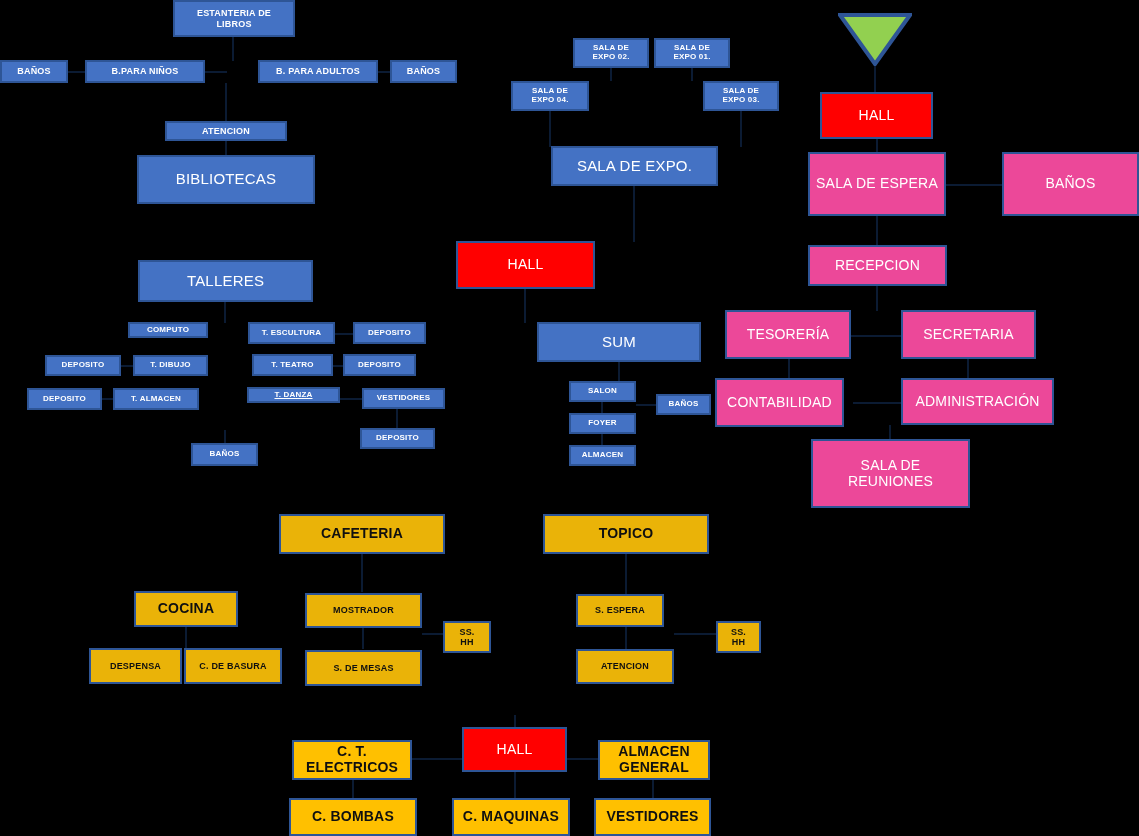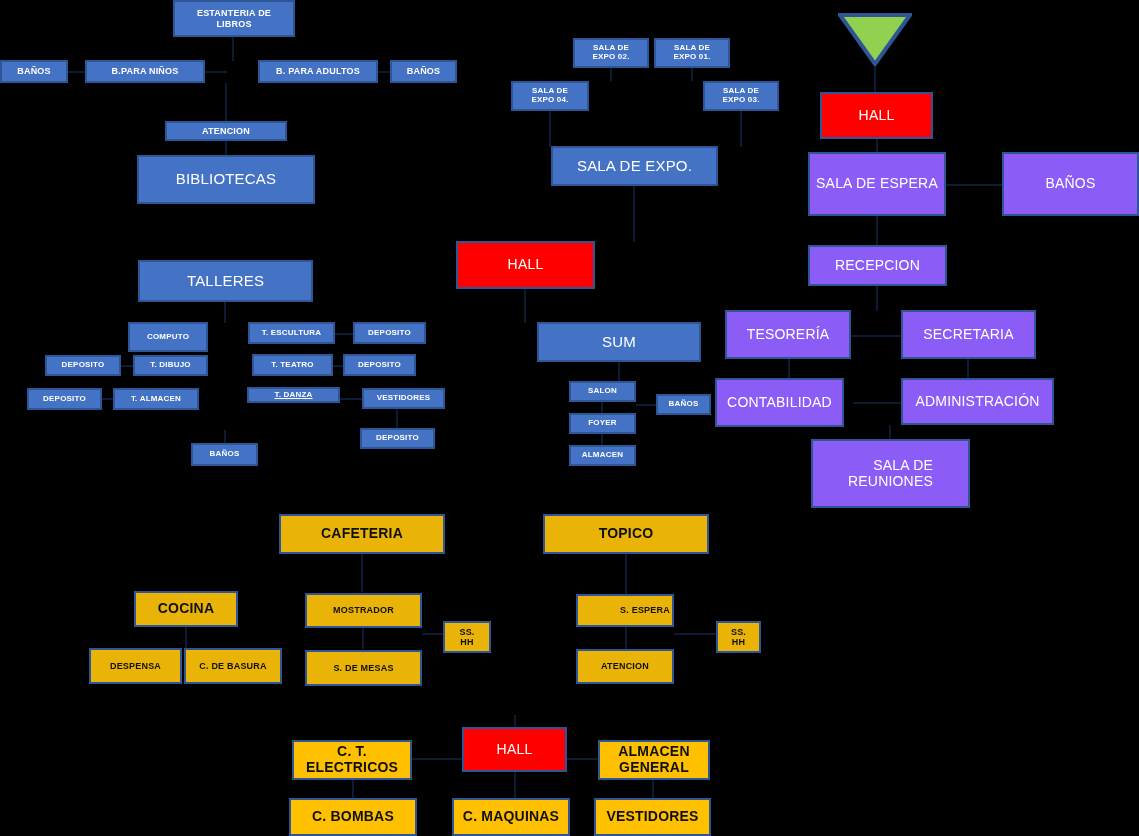--- a/index.html
+++ b/index.html
@@ -25,21 +25,21 @@
     text-align: center;
     border: 2px solid #2e5596;
     line-height: 1.12;
     white-space: pre-line;
     letter-spacing: 0.2px;
     overflow: hidden;
   }
   
   .t-blue   { background: #4472c4; color: #ffffff; }
   .t-red    { background: #ff0000; color: #ffffff; }
-  .t-purple { background: #8b5cf6; color: #ffffff; text-align: right; }
+  .t-purple { background: #ec4899; color: #ffffff; }
   .t-gold   { background: #eab308; color: #101010; }
   .t-amber  { background: #ffc000; color: #101010; }
 
   
   .s-xs  { font-size: 8px;  font-weight: bold; }
   .s-sm  { font-size: 9px;  font-weight: bold; }
   .s-lg  { font-size: 14px; font-weight: normal; }
   .s-xl  { font-size: 15px; font-weight: normal; }
 
   .t-gold.s-md, .t-gold.s-lg, .t-amber.s-md, .t-amber.s-lg { font-weight: bold; }
@@ -138,21 +138,21 @@
     <div class="node t-purple s-lg" style="left: 1002px; top: 152px; width: 137px; height: 64px;">BAÑOS</div>
     <div class="node t-purple s-lg" style="left: 808px; top: 245px; width: 139px; height: 41px;">RECEPCION</div>
     <div class="node t-purple s-lg" style="left: 725px; top: 310px; width: 126px; height: 49px;">TESORERÍA</div>
     <div class="node t-purple s-lg" style="left: 901px; top: 310px; width: 135px; height: 49px;">SECRETARIA</div>
     <div class="node t-purple s-lg" style="left: 715px; top: 378px; width: 129px; height: 49px;">CONTABILIDAD</div>
     <div class="node t-purple s-lg" style="left: 901px; top: 378px; width: 153px; height: 47px;">ADMINISTRACIÓN</div>
     <div class="node t-purple s-lg" style="left: 811px; top: 439px; width: 159px; height: 69px;">SALA DE
 REUNIONES</div>
     <div class="node t-red s-lg" style="left: 456px; top: 241px; width: 139px; height: 48px;">HALL</div>
     <div class="node t-blue s-xl" style="left: 138px; top: 260px; width: 175px; height: 42px;">TALLERES</div>
-    <div class="node t-blue s-xs" style="left: 128px; top: 322px; width: 80px; height: 30px;">COMPUTO</div>
+    <div class="node t-blue s-xs" style="left: 128px; top: 322px; width: 80px; height: 16px;">COMPUTO</div>
     <div class="node t-blue s-xs" style="left: 248px; top: 322px; width: 87px; height: 22px;">T. ESCULTURA</div>
     <div class="node t-blue s-xs" style="left: 353px; top: 322px; width: 73px; height: 22px;">DEPOSITO</div>
     <div class="node t-blue s-xs" style="left: 45px; top: 355px; width: 76px; height: 21px;">DEPOSITO</div>
     <div class="node t-blue s-xs" style="left: 133px; top: 355px; width: 75px; height: 21px;">T. DIBUJO</div>
     <div class="node t-blue s-xs" style="left: 252px; top: 354px; width: 81px; height: 22px;">T. TEATRO</div>
     <div class="node t-blue s-xs" style="left: 343px; top: 354px; width: 73px; height: 22px;">DEPOSITO</div>
     <div class="node t-blue s-xs" style="left: 27px; top: 388px; width: 75px; height: 22px;">DEPOSITO</div>
     <div class="node t-blue s-xs" style="left: 113px; top: 388px; width: 86px; height: 22px;">T. ALMACEN</div>
     <div class="node t-blue s-xs" style="left: 247px; top: 387px; width: 93px; height: 16px; text-decoration: underline;">T. DANZA</div>
     <div class="node t-blue s-xs" style="left: 362px; top: 388px; width: 83px; height: 21px;">VESTIDORES</div>
@@ -165,21 +165,21 @@
     <div class="node t-blue s-xs" style="left: 569px; top: 445px; width: 67px; height: 21px;">ALMACEN</div>
     <div class="node t-gold s-lg" style="left: 279px; top: 514px; width: 166px; height: 40px;">CAFETERIA</div>
     <div class="node t-gold s-lg" style="left: 134px; top: 591px; width: 104px; height: 36px;">COCINA</div>
     <div class="node t-gold s-sm" style="left: 305px; top: 593px; width: 117px; height: 35px;">MOSTRADOR</div>
     <div class="node t-gold s-sm" style="left: 443px; top: 621px; width: 48px; height: 32px;">SS.
 HH</div>
     <div class="node t-gold s-sm" style="left: 89px; top: 648px; width: 93px; height: 36px;">DESPENSA</div>
     <div class="node t-gold s-sm" style="left: 184px; top: 648px; width: 98px; height: 36px;">C. DE BASURA</div>
     <div class="node t-gold s-sm" style="left: 305px; top: 650px; width: 117px; height: 36px;">S. DE MESAS</div>
     <div class="node t-gold s-lg" style="left: 543px; top: 514px; width: 166px; height: 40px;">TOPICO</div>
-    <div class="node t-gold s-sm" style="left: 576px; top: 594px; width: 98px; height: 33px; padding-left: 40px;">S. ESPERA</div>
+    <div class="node t-gold s-sm" style="left: 576px; top: 594px; width: 88px; height: 33px;">S. ESPERA</div>
     <div class="node t-gold s-sm" style="left: 716px; top: 621px; width: 45px; height: 32px;">SS.
 HH</div>
     <div class="node t-gold s-sm" style="left: 576px; top: 649px; width: 98px; height: 35px;">ATENCION</div>
     <div class="node t-red s-lg" style="left: 462px; top: 727px; width: 105px; height: 45px;">HALL</div>
     <div class="node t-amber s-lg" style="left: 292px; top: 740px; width: 120px; height: 40px;">C. T.
 ELECTRICOS</div>
     <div class="node t-amber s-lg" style="left: 598px; top: 740px; width: 112px; height: 40px;">ALMACEN
 GENERAL</div>
     <div class="node t-amber s-lg" style="left: 289px; top: 798px; width: 128px; height: 38px;">C. BOMBAS</div>
     <div class="node t-amber s-lg" style="left: 452px; top: 798px; width: 118px; height: 38px;">C. MAQUINAS</div>

